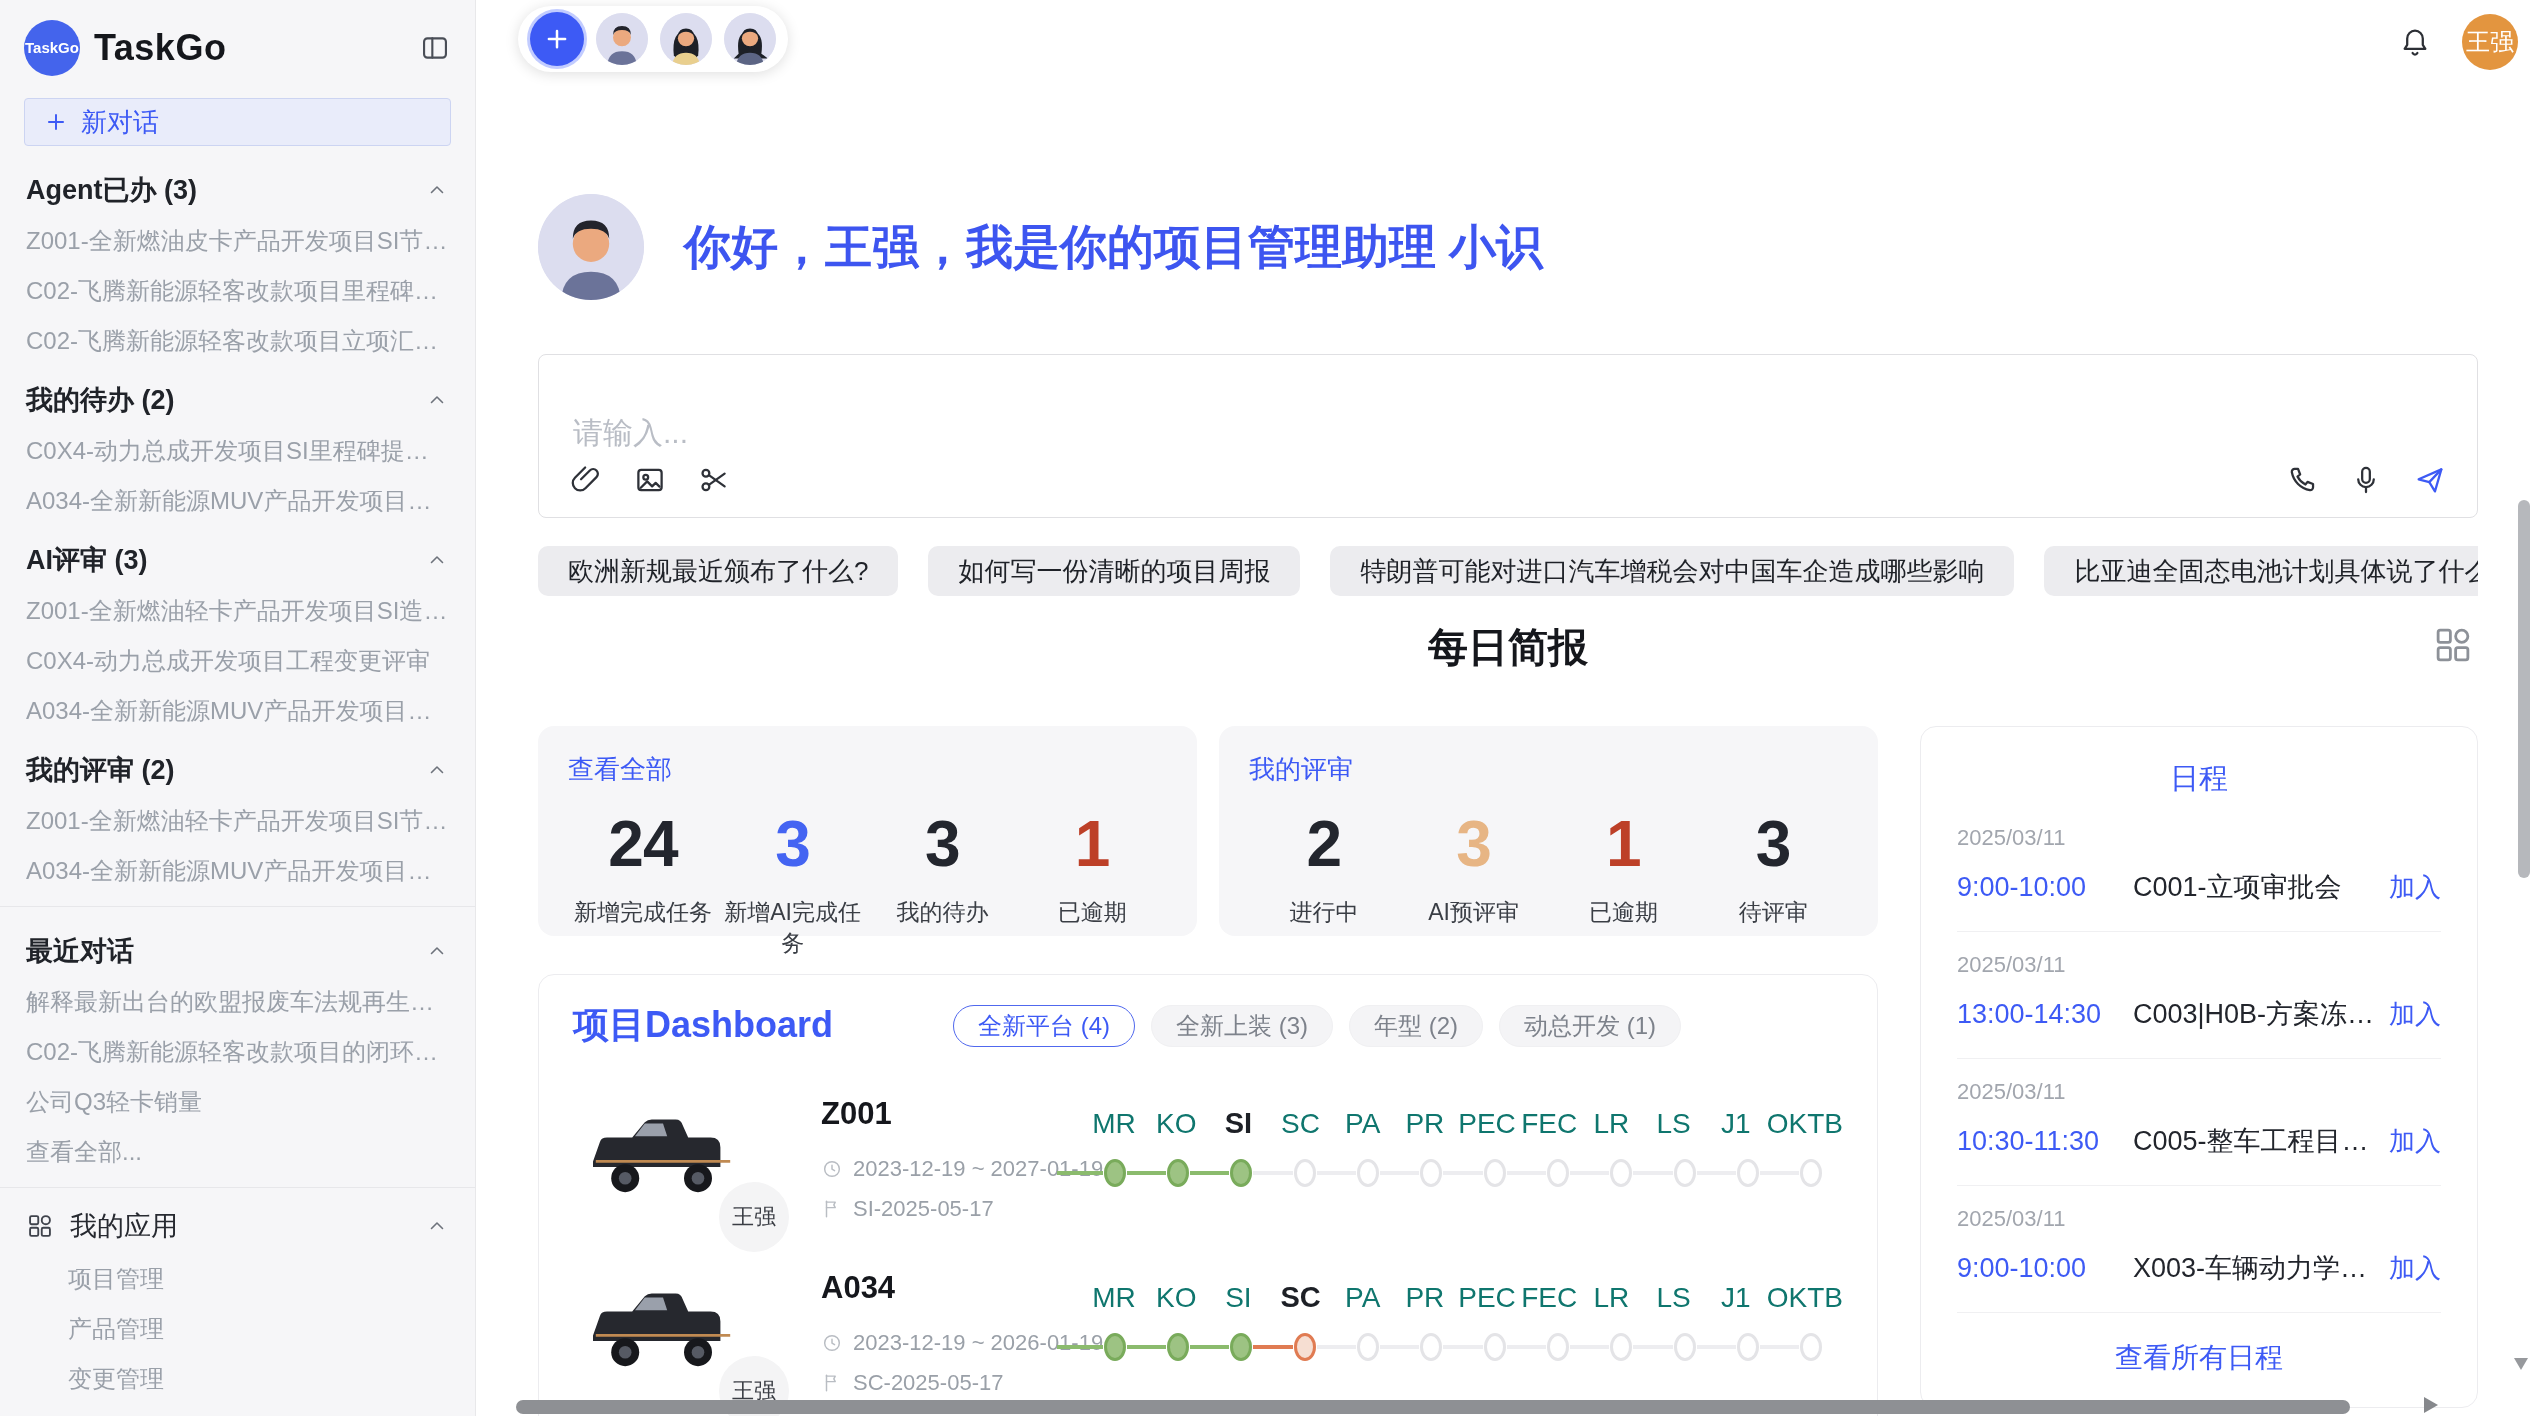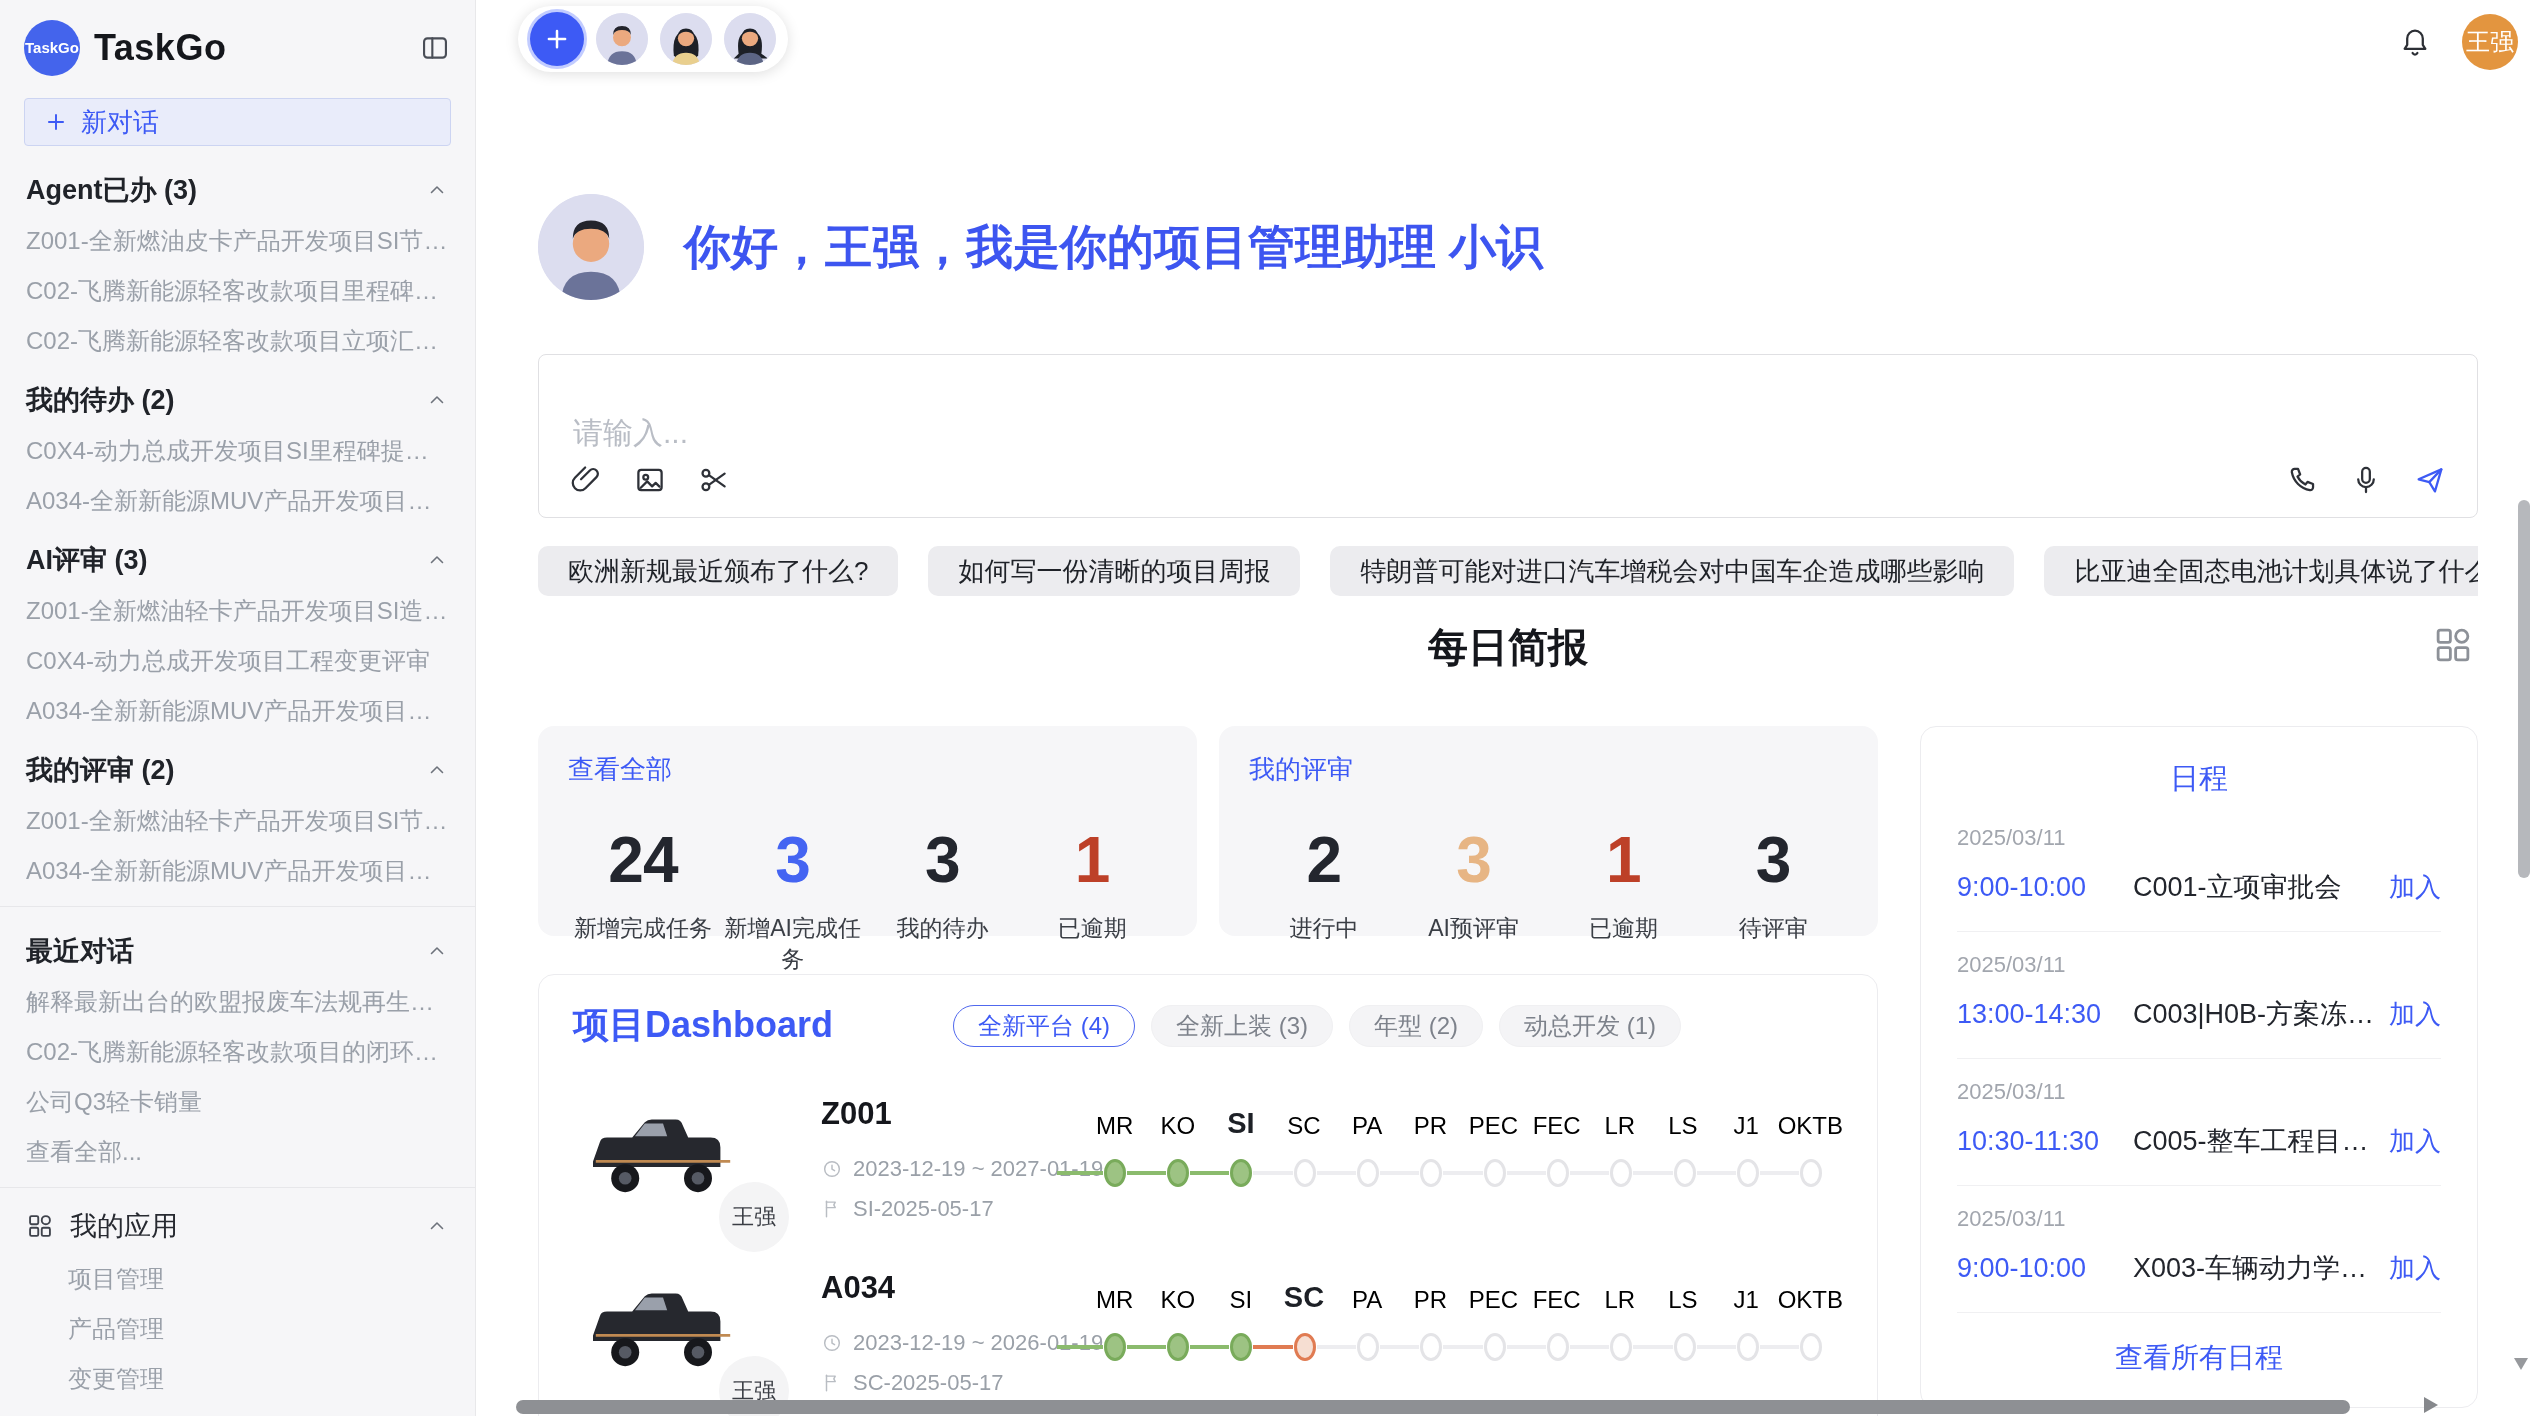--- a/index.html
+++ b/index.html
@@ -68,21 +68,21 @@
   .brief-title{text-align:center;font-size:40px;font-weight:700;color:#15171c}
   .icon.grid{position:absolute;right:4px;top:4px;width:42px;height:42px;color:#8d9198;cursor:pointer}
 
   .cols{display:flex;gap:42px;margin-top:54px;align-items:flex-start}
   .col-left{width:1340px;min-width:1340px}
   .col-right{flex:1;min-width:0}
 
   .stats-row{display:flex;gap:22px}
   .stat-card{flex:1;background:#f6f6f8;border-radius:16px;height:210px;padding:26px 30px}
   .stat-title{font-size:26px;color:#3d5af5}
-  .stat-grid{display:flex;margin-top:36px}
+  .stat-grid{display:flex;margin-top:20px}
   .stat{flex:1;text-align:center}
   .stat-value{font-size:64px;font-weight:700;color:#23262e;letter-spacing:-1px}
   .stat-value.blue{color:#4464f2}.stat-value.red{color:#bd4028}.stat-value.orange{color:#e7b584}
   .stat-label{font-size:23px;color:#3a3e45;margin-top:16px}
 
   .dash-card{margin-top:38px;border:1px solid #ececef;border-radius:16px;padding:26px 34px;height:600px;background:#fff}
   .dash-head{display:flex;align-items:center}
   .dash-title{font-size:36px;color:#3d5af5;font-weight:600}
   .tabs{display:flex;gap:16px;margin-left:120px}
   .tab{height:42px;padding:0 24px;border-radius:24px;background:#f4f4f6;color:#7d828b;font-size:24px;
@@ -94,21 +94,21 @@
   .proj-media svg.truck{width:168px;height:118px}
   .owner-badge{position:absolute;right:-34px;bottom:-28px;width:70px;height:70px;border-radius:50%;background:#f4f4f5;
                display:flex;align-items:center;justify-content:center;font-size:22px;color:#3a3d44}
   .proj-info{margin-left:66px;width:262px;padding-top:2px;flex:none}
   .proj-code{font-size:31px;font-weight:700;color:#15171c}
   .proj-meta{display:flex;align-items:center;gap:10px;margin-top:24px;font-size:22px;color:#9aa0a8;white-space:nowrap}
   .proj-meta + .proj-meta{margin-top:14px}
   .icon.xs{width:22px;height:22px;color:#b9bdc3}
   .milestones{flex:1;min-width:0;padding-top:2px}
   .ms-labels{display:grid;grid-template-columns:repeat(12,1fr);align-items:end;height:44px}
-  .ms-label{text-align:center;font-size:24px;color:#000000}
+  .ms-label{text-align:center;font-size:28px;color:#0f766e}
   .ms-label.active{color:#1d2026;font-weight:700;font-size:29px}
   .ms-dots{display:grid;grid-template-columns:repeat(12,1fr);margin-top:16px}
   .ms-cell{position:relative;height:34px}
   .dot{position:absolute;left:50%;top:50%;transform:translate(-50%,-50%);width:22px;height:28px;border-radius:50%;
        background:#fff;border:3px solid #e4e4e7;z-index:1}
   .dot.done{background:#9dc383;border-color:#79ab5b}
   .dot.overdue{background:#f6ded2;border-color:#e07b52}
   .seg{position:absolute;top:50%;margin-top:-2px;height:4px;left:calc(50% + 12px);width:calc(100% - 24px);background:#ededf0}
   .seg.green{background:#8bbb6d}.seg.orange{background:#e07b52}
   .stub{position:absolute;top:50%;margin-top:-2px;height:4px;right:calc(50% + 12px);width:46px;background:#ededf0}

